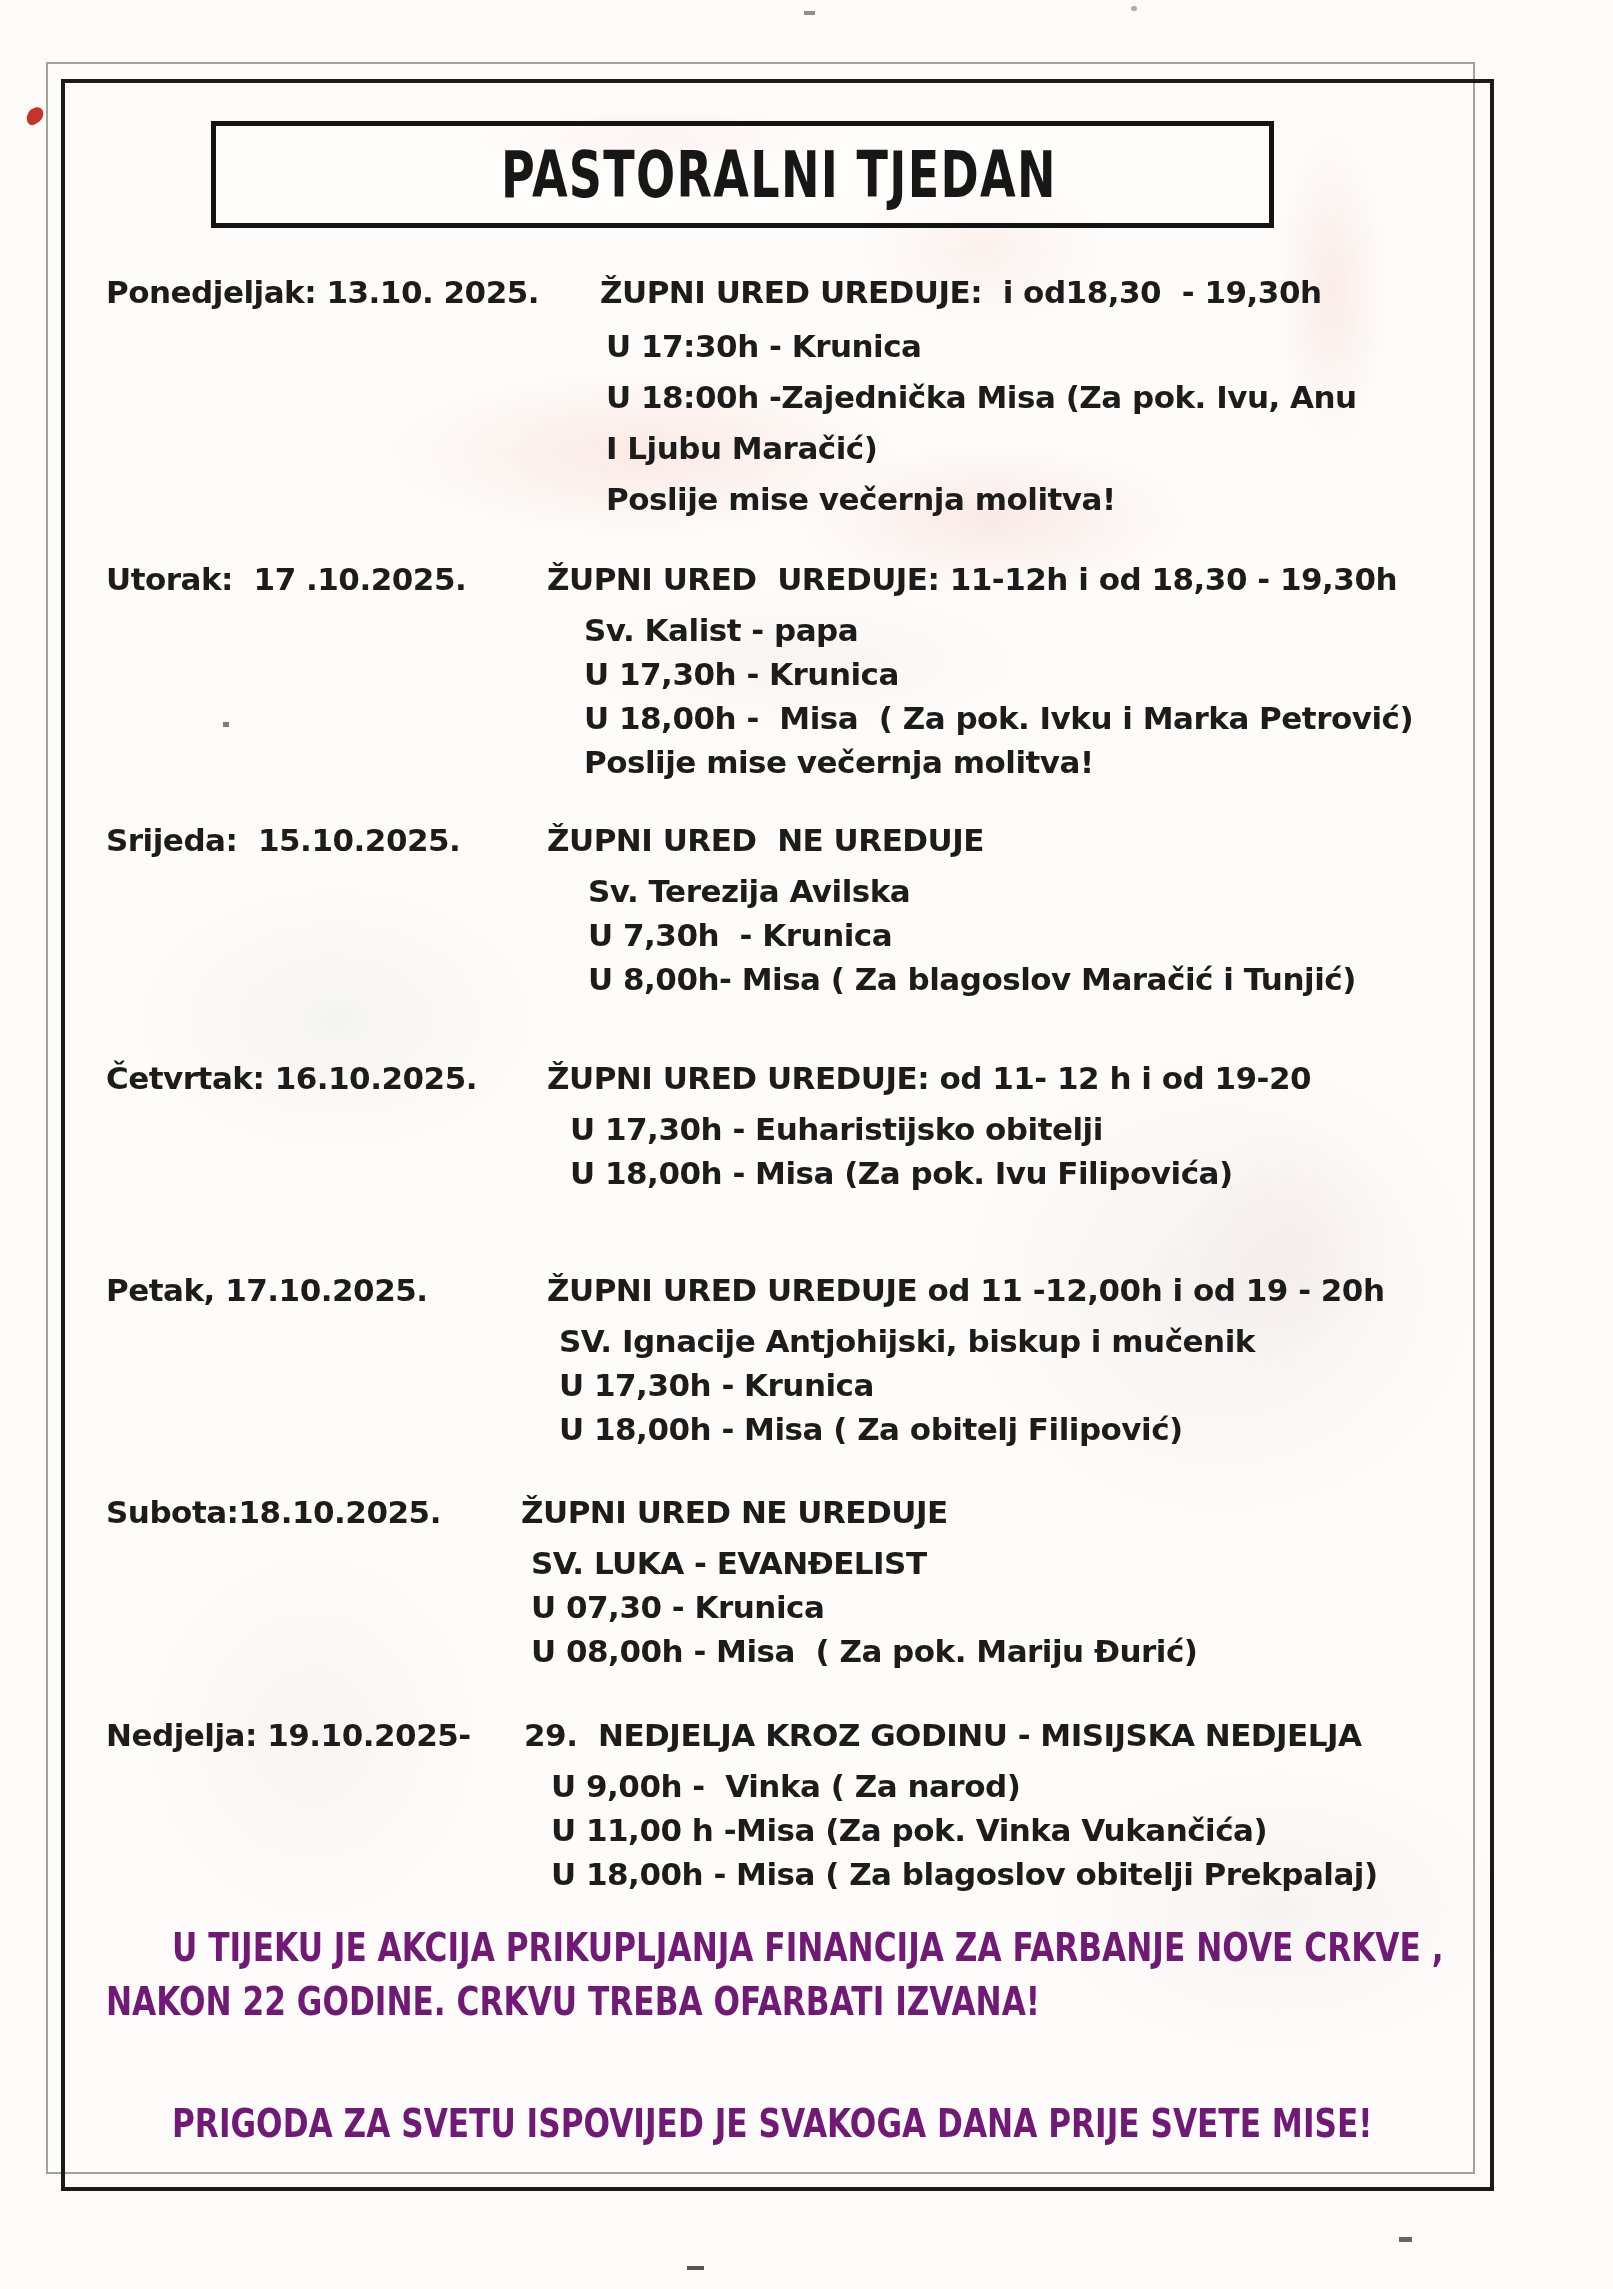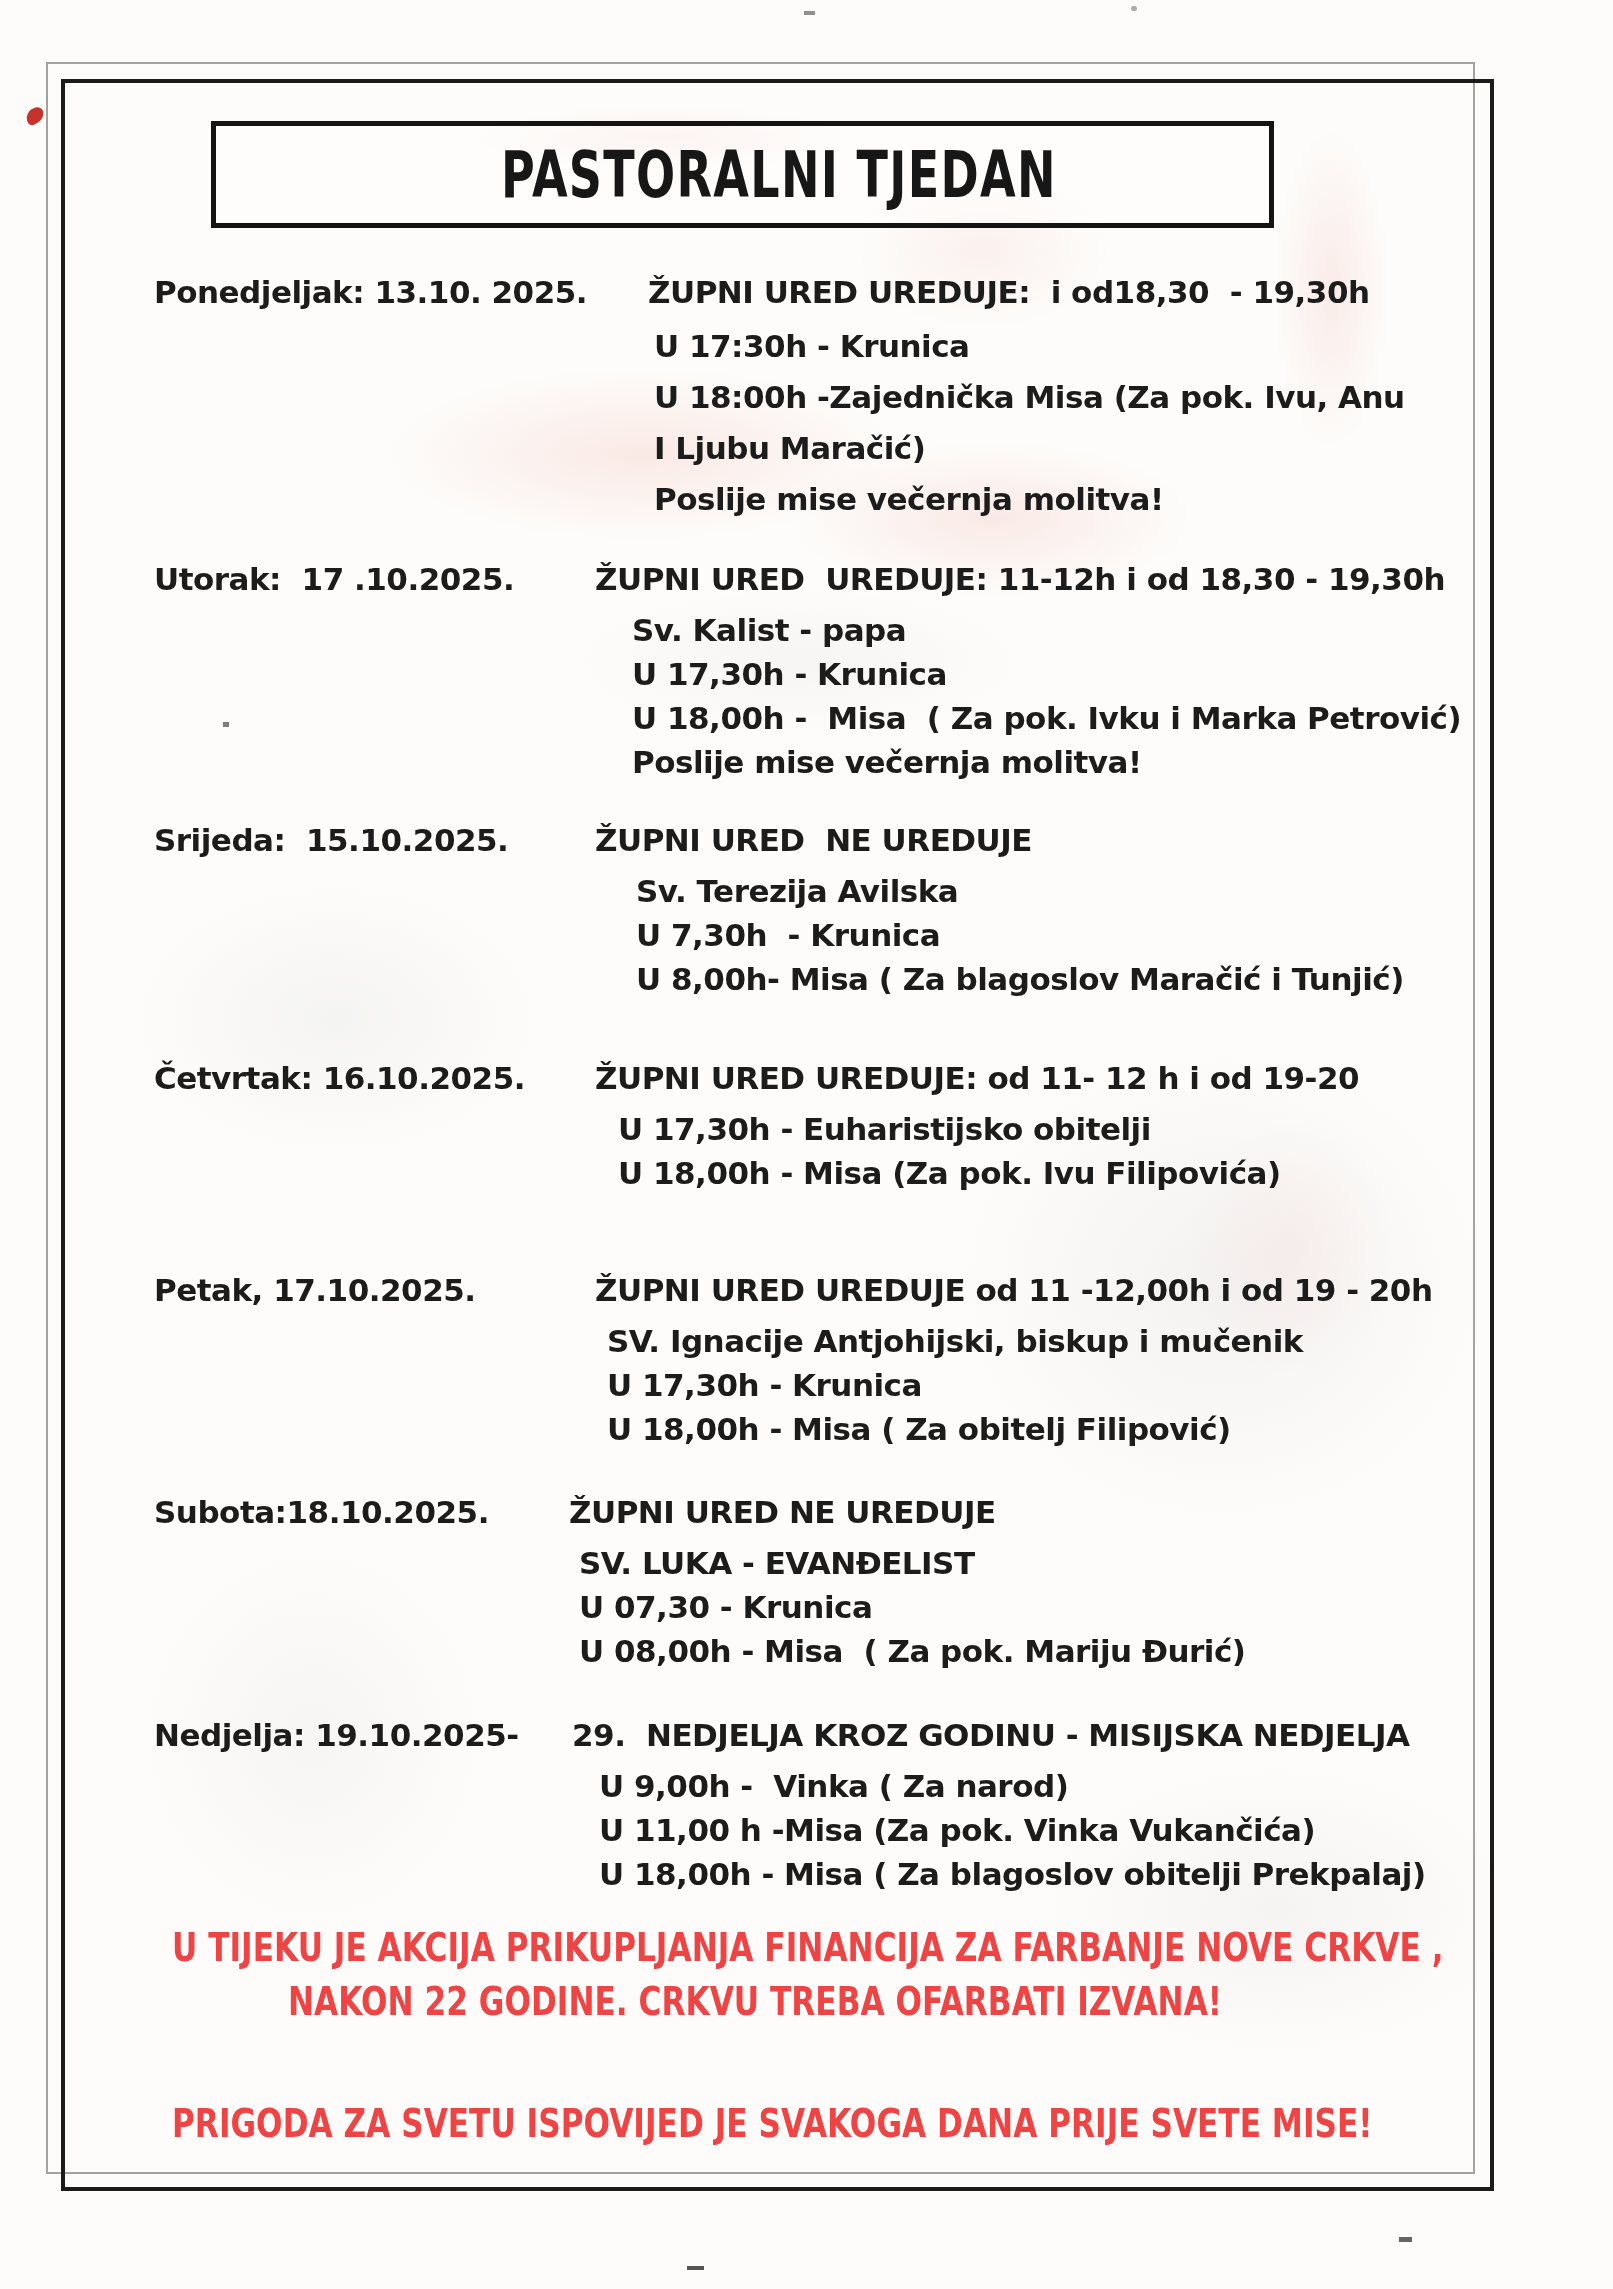--- a/index.html
+++ b/index.html
@@ -48,42 +48,42 @@
     display:flex;align-items:center;justify-content:center;
     background:rgba(255,255,255,.35);
   }
   .title-text{
     font-size:64px;font-weight:bold;letter-spacing:1.8px;color:#171717;
     transform:scaleX(.72);transform-origin:center;
     margin-left:73px;white-space:nowrap;
   }
   
   .schedule{left:106px;top:0;width:1368px;height:2289px;}
-  .entry{position:absolute;left:0;width:1368px;margin-left:48px;}
+  .entry{position:absolute;left:0;width:1368px;}
   .row{display:flex;line-height:46px;font-size:31px;font-weight:bold;}
   .day{white-space:pre-wrap;letter-spacing:-0.5px;flex:0 0 auto;}
   .office{white-space:pre-wrap;letter-spacing:-0.5px;flex:0 0 auto;}
   .w-def .day{width:441px;}
   .w-mon .day{width:494px;}
   .w-sat .day{width:415px;}
   .w-sun .day{width:418px;}
   .details{margin-top:5.5px;font-size:31px;font-weight:bold;line-height:44px;letter-spacing:-0.5px;}
   .details div{white-space:pre-wrap;}
   .lh56{line-height:51px;}
   .ind-mon{margin-left:500px;}
   .ind-tue{margin-left:478px;}
   .ind-wed{margin-left:482px;}
   .ind-thu{margin-left:464px;}
   .ind-fri{margin-left:453px;}
   .ind-sat{margin-left:425px;}
   .ind-sun{margin-left:445px;}
   .e-mon{top:269px;} .e-tue{top:556px;} .e-wed{top:817px;} .e-thu{top:1055px;}
   .e-fri{top:1267px;} .e-sat{top:1489px;} .e-sun{top:1712px;}
   
-  .announce{left:106px;width:1350px;font-weight:bold;color:#ef4444;text-align:right;}
+  .announce{left:106px;width:1350px;font-weight:bold;color:#701a75;}
   .a-fund{top:1925px;}
   .a-conf{top:2101px;}
   .ann-line{line-height:46px;}
   .ann-indent{padding-left:66px;}
   .cond{display:inline-block;font-size:39px;transform:scaleX(.80);
     transform-origin:left center;white-space:nowrap;letter-spacing:0;}
 </style>
 </head>
 <body>
 

